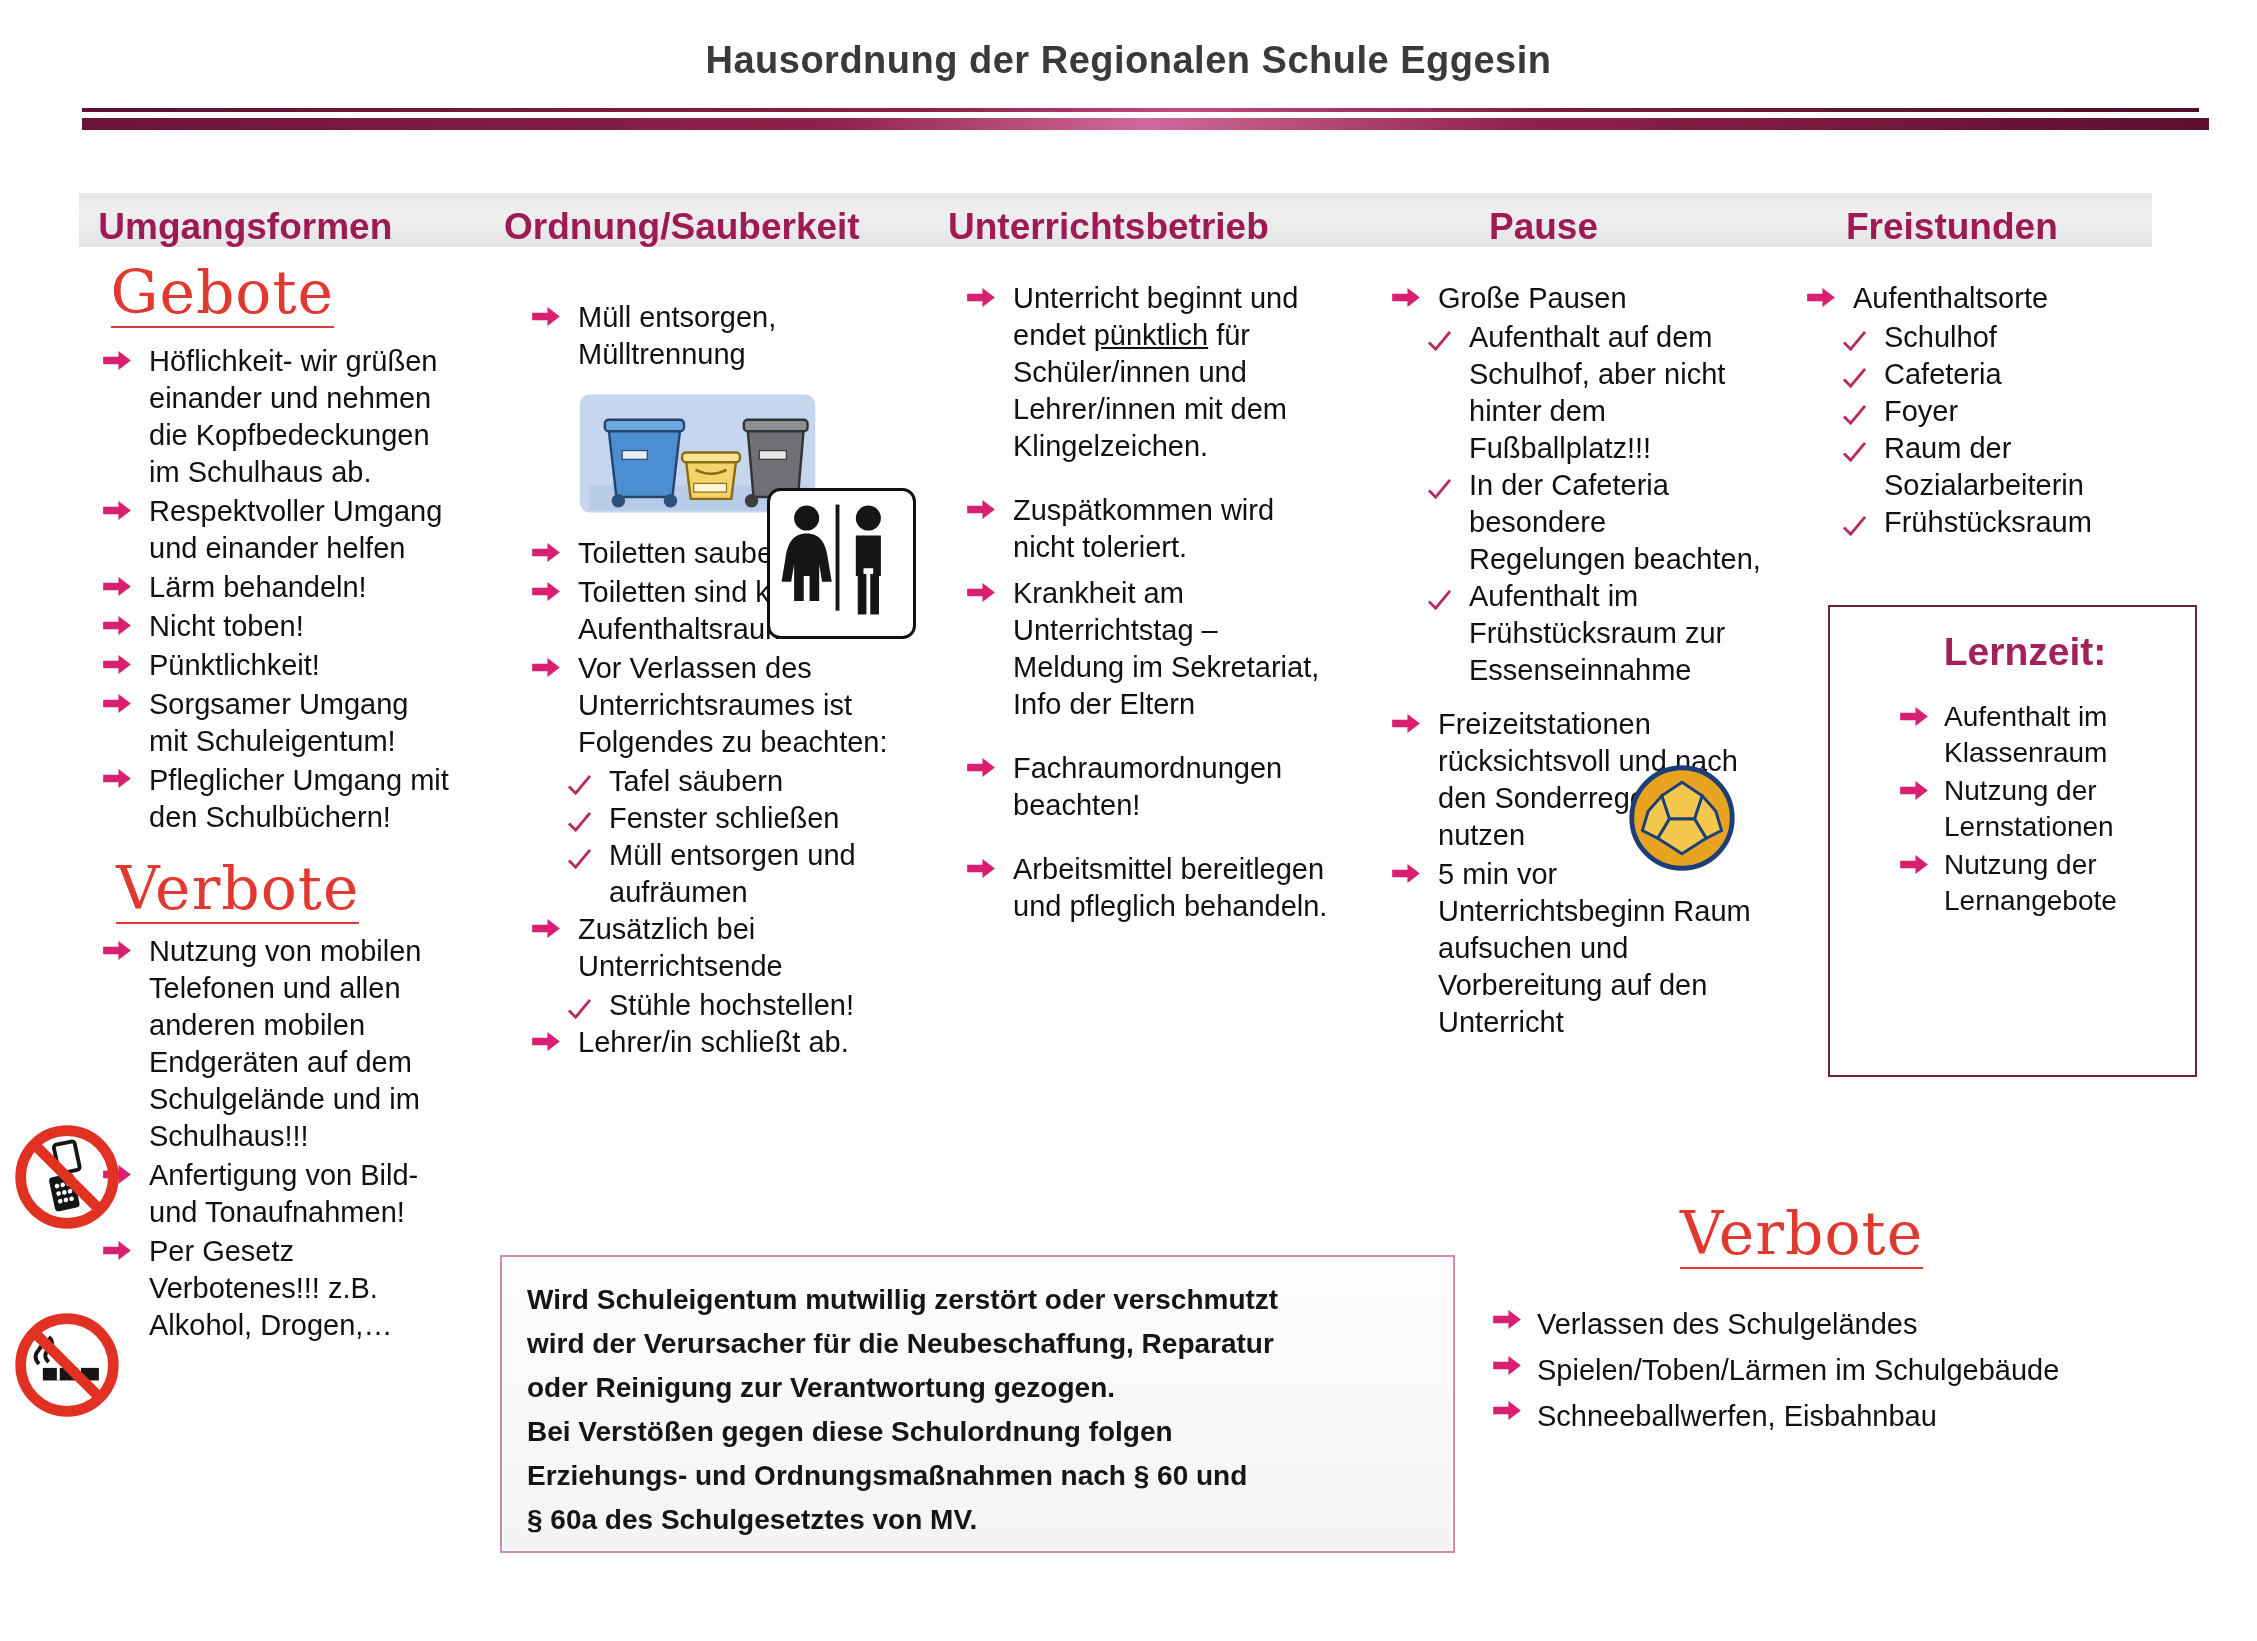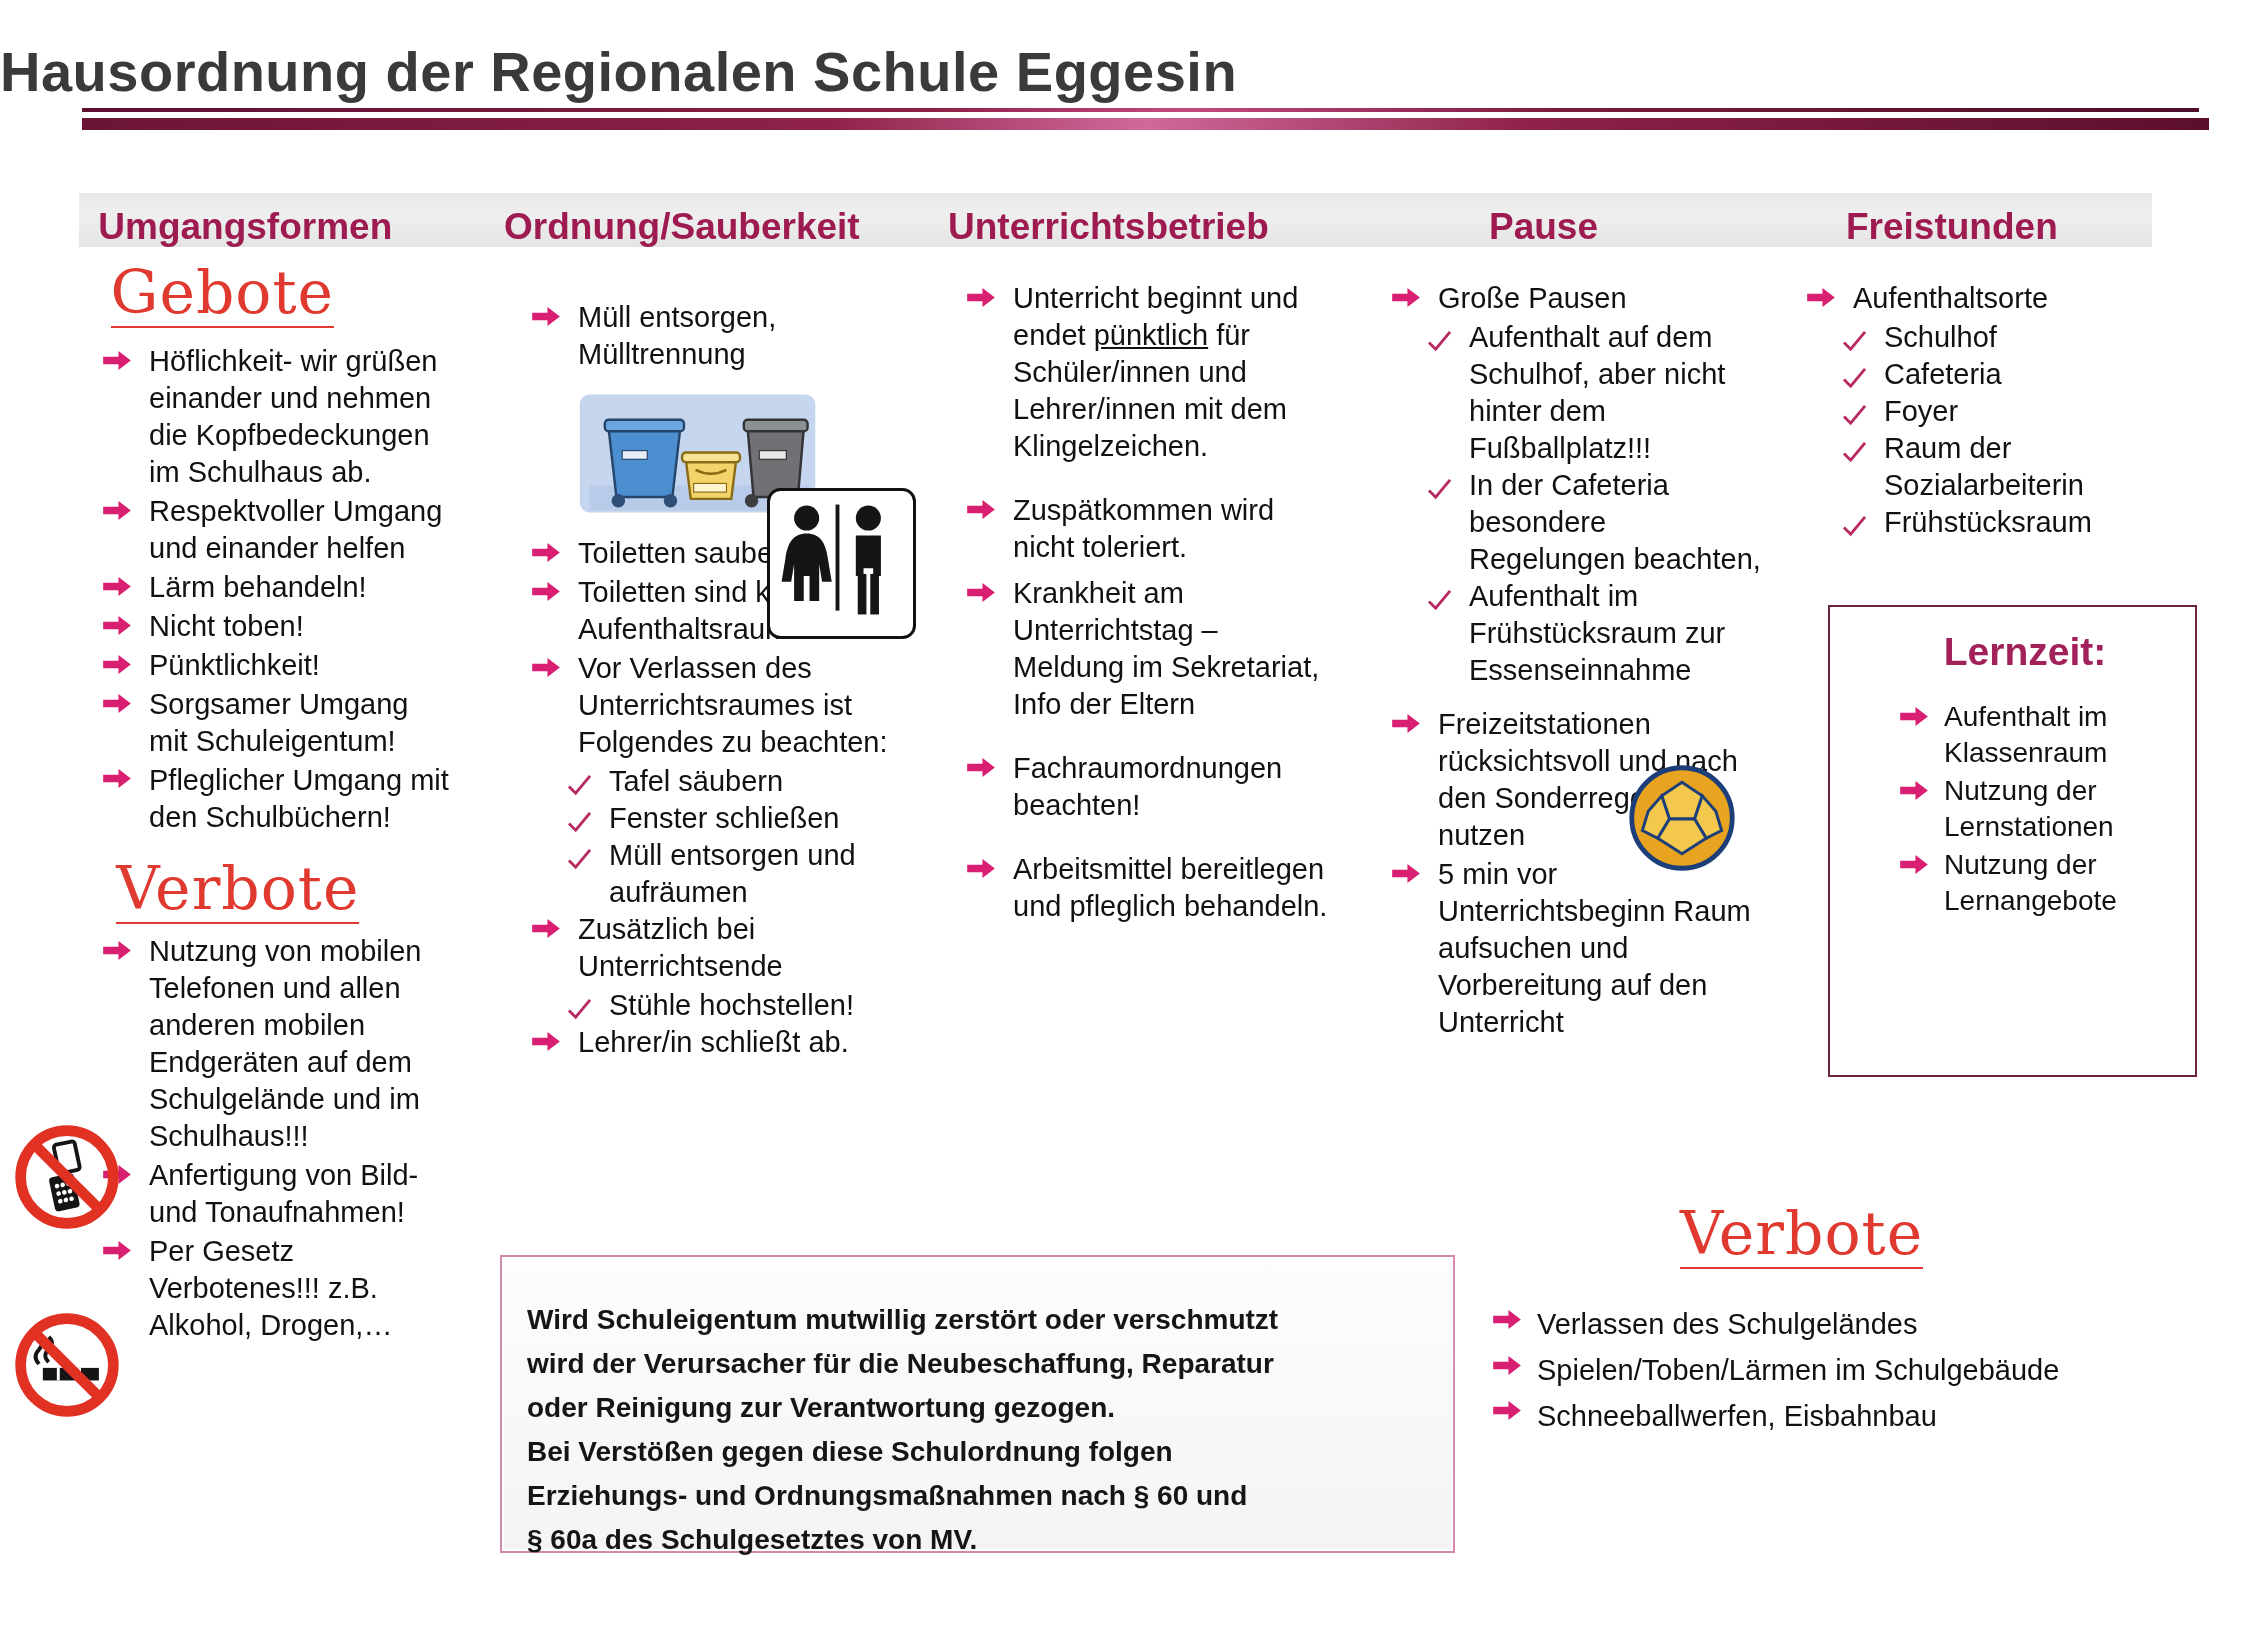--- a/index.html
+++ b/index.html
@@ -9,22 +9,22 @@
     font-family:"Liberation Sans", sans-serif;
     color:#111;
     position:relative;
     overflow:hidden;
   }
   .page{position:absolute;inset:0;}
 
   
   .title{
     position:absolute;left:0;right:0;top:39px;
-    text-align:left;
-    font-size:56px;font-weight:bold;
+    text-align:center;
+    font-size:38px;font-weight:bold;
     color:#3a3a3a;
     letter-spacing:0.5px;
     font-family:"Liberation Sans", sans-serif;
   }
   .rule-wrap{position:absolute;left:82px;right:48px;top:108px;height:25px;}
   .rule-thin{
     position:absolute;left:0;right:9.7px;top:0;height:3.9px;
     background:linear-gradient(90deg,#5d1030,#8d1f48 40%,#c44a7d 52%,#7a1a3e 70%,#4d0d28);
   }
   .rule-thick{
@@ -137,21 +137,21 @@
   #warnbox{
     position:absolute;left:500px;top:1255px;width:951px;height:294px;
     border:2.9px solid #d28bae;
     background:linear-gradient(180deg,#fdfdfd,#f4f4f4);
     box-shadow:0 0 0 1.9px #fff inset;
   }
   #warnbox p{
     margin:0;
     font-size:28px;line-height:44px;font-weight:bold;color:#151515;
   }
-  #warnbox .inner{padding:21px 25px 0 25px;margin-top:20px;}
+  #warnbox .inner{padding:21px 25px 0 25px;}
 
   
   #verbote-bottom{position:absolute;left:1487px;top:1202px;width:763px;}
   #verbote-bottom .vhead{text-align:left;margin:0 0 33px 193px;}
   #verbote-bottom .li{font-size:29px;line-height:44px;padding-left:50px;}
 </style>
 </head>
 <body>
 
 <div class="page">

